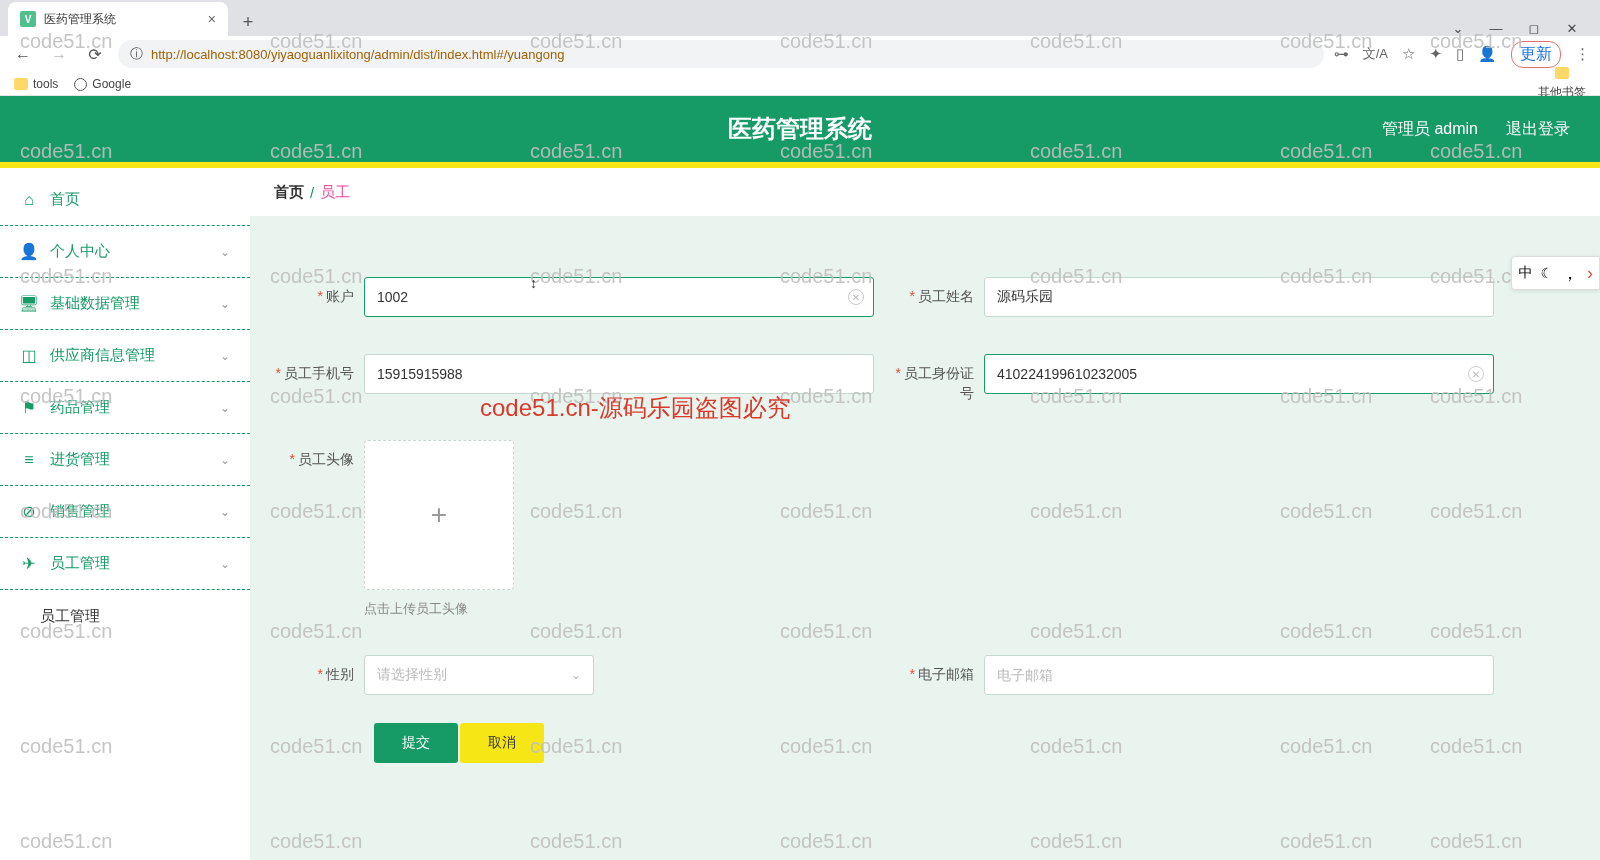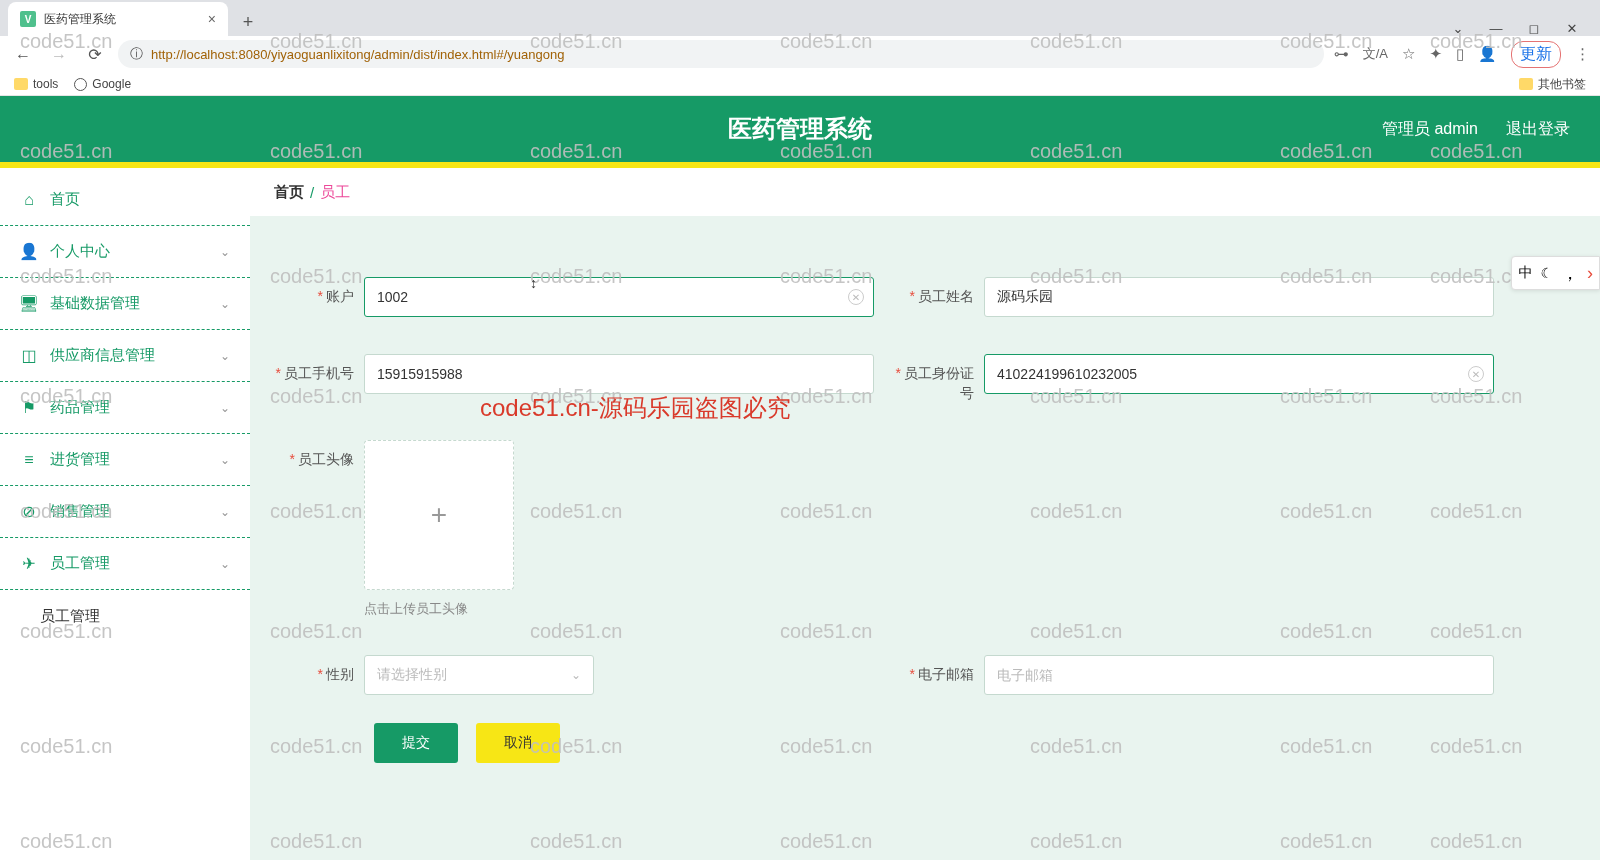--- a/index.html
+++ b/index.html
@@ -19,21 +19,21 @@
 .nav-btn { width:26px;height:26px; display:flex;align-items:center;justify-content:center;color:#555;font-size:16px;cursor:pointer;border-radius:50%; }
 .url-bar { flex:1; height:28px; background:#f1f3f4; border-radius:14px; display:flex; align-items:center; padding:0 12px; font-size:13px; color:#555; gap:8px; }
 .url-bar .proto { color:#a16207; }
 .addr-icons { display:flex; gap:14px; align-items:center; color:#666; font-size:15px; }
 .update-pill { border:1px solid #e57373;color:#1a73e8;font-size:16px;padding:2px 8px;border-radius:12px;cursor:pointer; }
 
 .bookmark-row { height:24px; display:flex; align-items:center; padding:0 14px; gap:16px; font-size:12px; color:#444; }
 .bm { display:flex; align-items:center; gap:5px; cursor:pointer; }
 .bm .folder { width:14px;height:12px;background:#ffd968;border-radius:2px; }
 .bm .globe { width:13px;height:13px;border:1.5px solid #555;border-radius:50%; position:relative; }
-.bookmark-right { margin-left:auto; }
+.bookmark-right { margin-left:auto;flex-direction:column; }
 
 
 .app-header { height:66px; background:#169a66; display:flex; align-items:center; color:#fff; position:relative; }
 .app-title { position:absolute; left:50%; transform:translateX(-50%); font-size:24px; font-weight:bold; }
 .app-header-right { margin-left:auto; display:flex; gap:28px; padding-right:30px; font-size:16px; }
 .app-header-right span { cursor:pointer; }
 .yellow-bar { height:6px; background:#f7e615; }
 
 
 .layout { display:flex; height:calc(100% - 168px); }
@@ -59,21 +59,21 @@
 .w510 { width:510px; }
 .select { height:40px;width:230px;border:1px solid #c5d9cf;border-radius:3px;background:#fff;display:flex;align-items:center;padding:0 12px;font-size:14px;color:#bbb;cursor:pointer;justify-content:space-between; }
 .select .arrow { color:#bbb; font-size:12px; }
 .input-clear { position:relative; }
 .input-clear .clear { position:absolute; right:10px; top:50%; transform:translateY(-50%); color:#bbb; font-size:14px; cursor:pointer; width:16px;height:16px;border:1px solid #ccc;border-radius:50%;display:flex;align-items:center;justify-content:center;font-size:10px; }
 
 .upload-box { width:150px; height:150px; border:1px dashed #c5d9cf; background:#fff; border-radius:4px; display:flex; align-items:center;justify-content:center; cursor:pointer; }
 .upload-box .plus { font-size:28px; color:#999; font-weight:300; }
 .upload-hint { font-size:13px;color:#888;margin-top:10px; }
 
-.btn-row { display:flex; gap:18px; padding-left:100px; margin-top:10px; }
+.btn-row { display:flex; gap:2px; padding-left:100px; margin-top:10px; }
 .btn { height:40px; padding:0 28px; border:none; border-radius:3px; font-size:14px; cursor:pointer; }
 .btn-primary { background:#169a66; color:#fff; }
 .btn-cancel { background:#f7e615; color:#333; }
 
 
 .watermark { position:absolute; color:#bfbfbf; font-size:20px; font-family:Arial; pointer-events:none; opacity:0.9; z-index:50; font-weight:400; }
 .big-red { position:absolute; color:#d93a2b; font-size:24px; z-index:60; pointer-events:none; font-weight:500; }
 
 
 .float-widget { position:absolute; right:0; top:256px; background:#fff; border:1px solid #ddd; border-radius:4px 0 0 4px; display:flex; align-items:center; gap:8px; padding:4px 6px; font-size:14px; box-shadow:0 1px 4px rgba(0,0,0,.1); z-index:70; }

